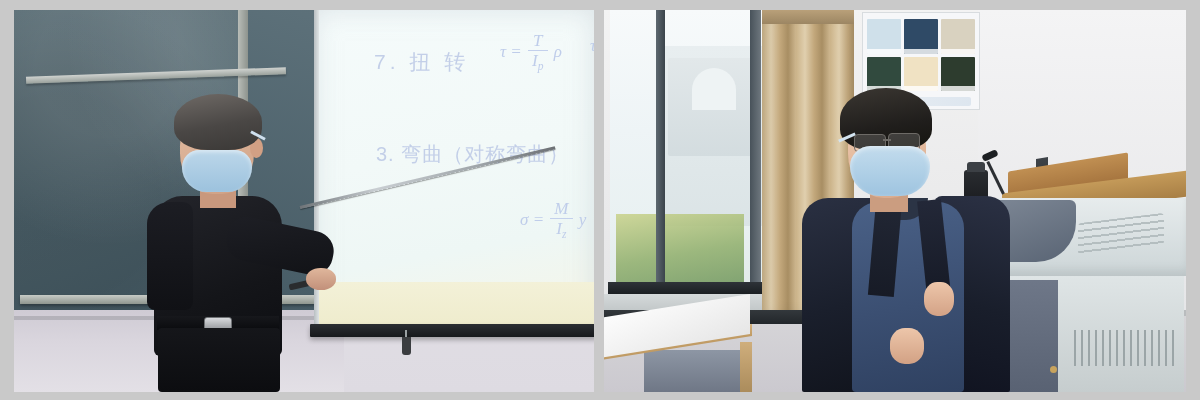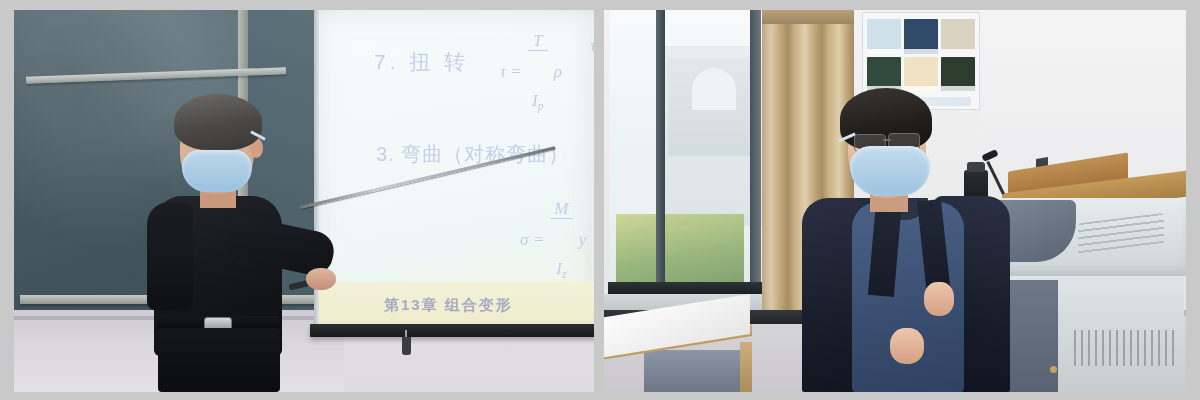--- a/index.html
+++ b/index.html
@@ -66,21 +66,21 @@
   #slide-chapter{left:370px;top:286px;font-size:15px;color:#8d93bd;letter-spacing:2px;
      font-weight:bold;opacity:.75;}
 
   .formula{position:absolute;color:#bfcdea;font-family:"Liberation Serif","DejaVu Serif",serif;
      font-style:italic;white-space:nowrap;}
   #formula-torsion{left:486px;top:22px;font-size:17px;}
   #formula-bending{left:506px;top:190px;font-size:17px;}
   #formula-tau2{left:576px;top:26px;font-size:17px;}
   .frac{display:inline-block;vertical-align:middle;text-align:center;margin:0 2px;}
   .frac .num{display:block;border-bottom:1px solid #c3d0ec;padding:0 4px;line-height:1.05;}
-  .frac .den{display:block;padding:0 4px;line-height:1.15;margin-top:40px;}
+  .frac .den{display:block;padding:0 4px;line-height:1.15;}
   .sub{font-size:.68em;vertical-align:sub;font-style:italic;}
 
   
   .l-pointer{position:absolute;left:286px;top:196px;width:262px;height:3px;
      background:linear-gradient(90deg,#6f7478,#c9ced2 30%,#9fa5a9 70%,#6c7074);
      transform-origin:0 50%;transform:rotate(-13.2deg);
      box-shadow:0 1px 1px rgba(0,0,0,.35);}
   .l-pointer-grip{position:absolute;left:275px;top:272px;width:22px;height:6px;
      background:#2a2c2e;transform:rotate(-13deg);border-radius:2px;}
 
@@ -282,21 +282,20 @@
 
     <div class="formula" id="formula-bending">
       <span>σ =</span>
       <span class="frac">
         <span class="num">M</span>
         <span class="den"><span>I</span><span class="sub">z</span></span>
       </span>
       <span>y</span>
     </div>
 
-    <div class="slide-txt" id="slide-chapter">第13章   组合变形</div>
 
     <div class="l-screen-bar"></div>
     <div class="l-screen-hook-line"></div>
     <div class="l-screen-hook"></div>
 
     <div class="lt" id="lt-torso"></div>
     <div class="lt" id="lt-shoulderL"></div>
     <div class="lt" id="lt-neck"></div>
     <div class="lt" id="lt-head"></div>
     <div class="lt" id="lt-ear"></div>

